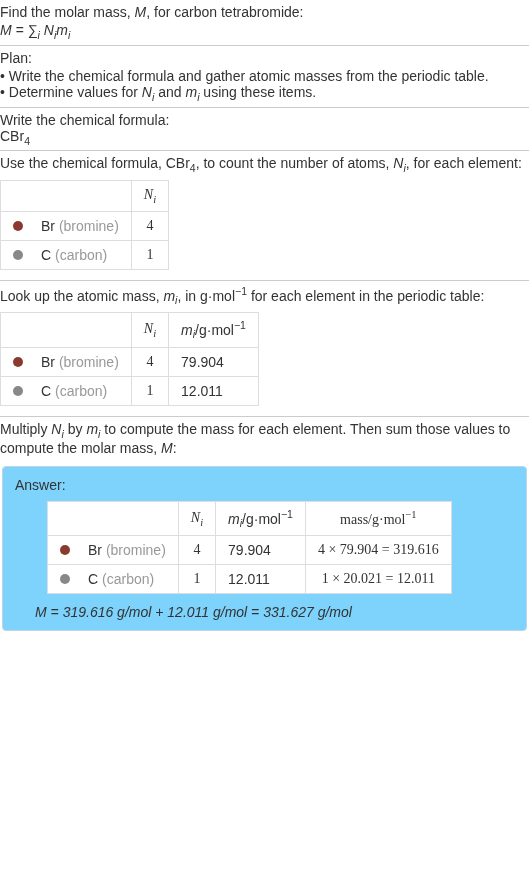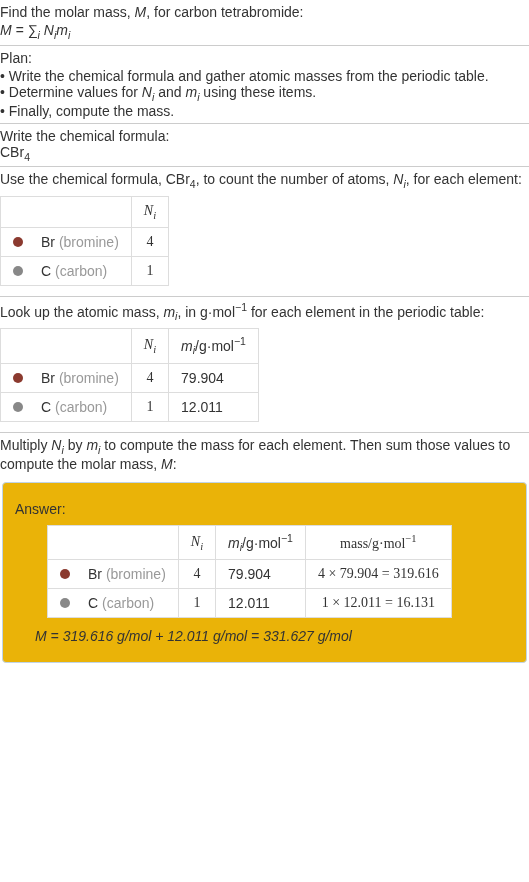--- a/index.html
+++ b/index.html
@@ -69,24 +69,24 @@
       background: #888;
     }
     .gray {
       color: #999;
     }
     .center {
       text-align: center;
       font-family: Liberation Serif, serif;
     }
     .answer-box {
-      background: #eab308;
+      background: #7dd3fc;
       border: 1px solid #c0d4e8;
       border-radius: 4px;
-      padding: 18px 12px;
+      padding: 10px 12px;
       margin: 6px 2px;
     }
     .answer-label {
       margin-bottom: 8px;
     }
     .answer-box table {
       background: #fff;
       margin-left: 32px;
     }
     .answer-box table td, .answer-box table th {
@@ -116,21 +116,20 @@
   </div>
 </div>
 
 <div class="section">
   <div>Plan:</div>
   <div class="plan-list">
     <div>• Write the chemical formula and gather atomic masses from the periodic table.</div>
     <div>
       <span>• Determine values for </span><span class="italic">N</span><span class="sub italic">i</span><span> and </span><span class="italic">m</span><span class="sub italic">i</span><span> using these items.</span>
     </div>
-    <div>• Finally, compute the mass.</div>
   </div>
 </div>
 
 <div class="section">
   <div>Write the chemical formula:</div>
   <div>
     <span>CBr</span><span class="sub">4</span>
   </div>
 </div>
 
@@ -230,20 +229,20 @@
     </tr>
     <tr>
       <td>
             <span class="element-cell">
               <span class="dot dot-c"></span>
               <span><span>C</span> <span class="gray">(carbon)</span></span>
             </span>
           </td>
       <td class="center">1</td>
       <td>12.011</td>
-      <td class="center nowrap">1 × 12.011 = 16.131</td>
+      <td class="center nowrap">1 × 20.021 = 12.011</td>
     </tr>
   </tbody>
     </table>
   <div class="final-formula">
     <span class="italic">M</span> = 319.616 g/mol + 12.011 g/mol = 331.627 g/mol
   </div>
 </div>
 
 </body></html>

